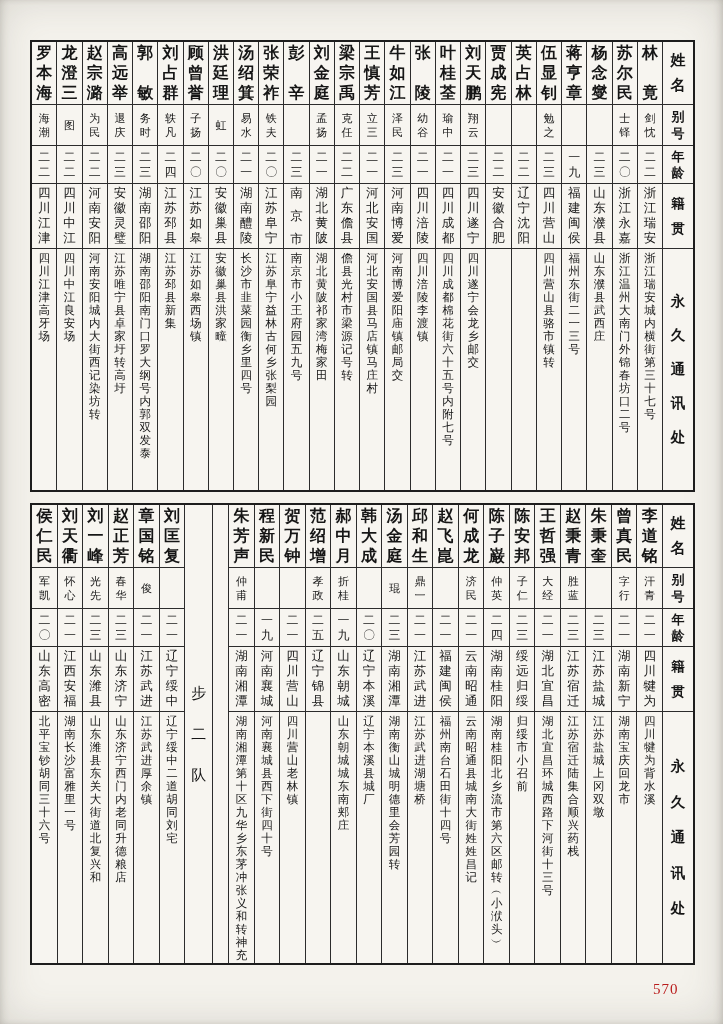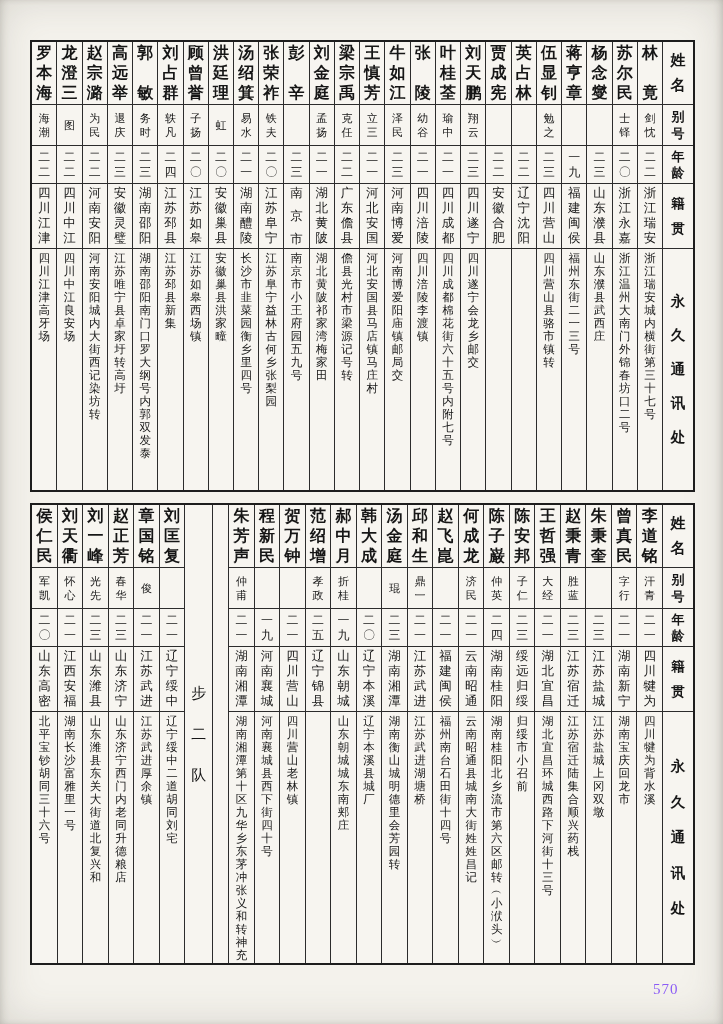--- a/index.html
+++ b/index.html
@@ -49,21 +49,21 @@
   .col.header .cell.alias,.col.header .cell.age{font-size:13px;}
   .col.header .cell.origin{font-size:13.5px;}
   .col.header .cell.addr{font-size:14.5px;padding:26px 0;}
   .gcell{
     flex:1 1 auto;display:flex;flex-direction:column;align-items:center;
     justify-content:center;gap:22px;font-size:15px;
   }
   .ch{display:block;}
   .page-number{
     position:absolute;left:653px;top:981px;
-    font-size:15px;letter-spacing:1px;color:#8b5cf6;
+    font-size:15px;letter-spacing:1px;color:#b91c1c;
   }
 </style>
 </head>
 <body>
 
 <div class="page">
   <div class="roster" id="table-top">
       <div class="col header">
         <div class="cell name">
           <span class="ch">姓</span>

